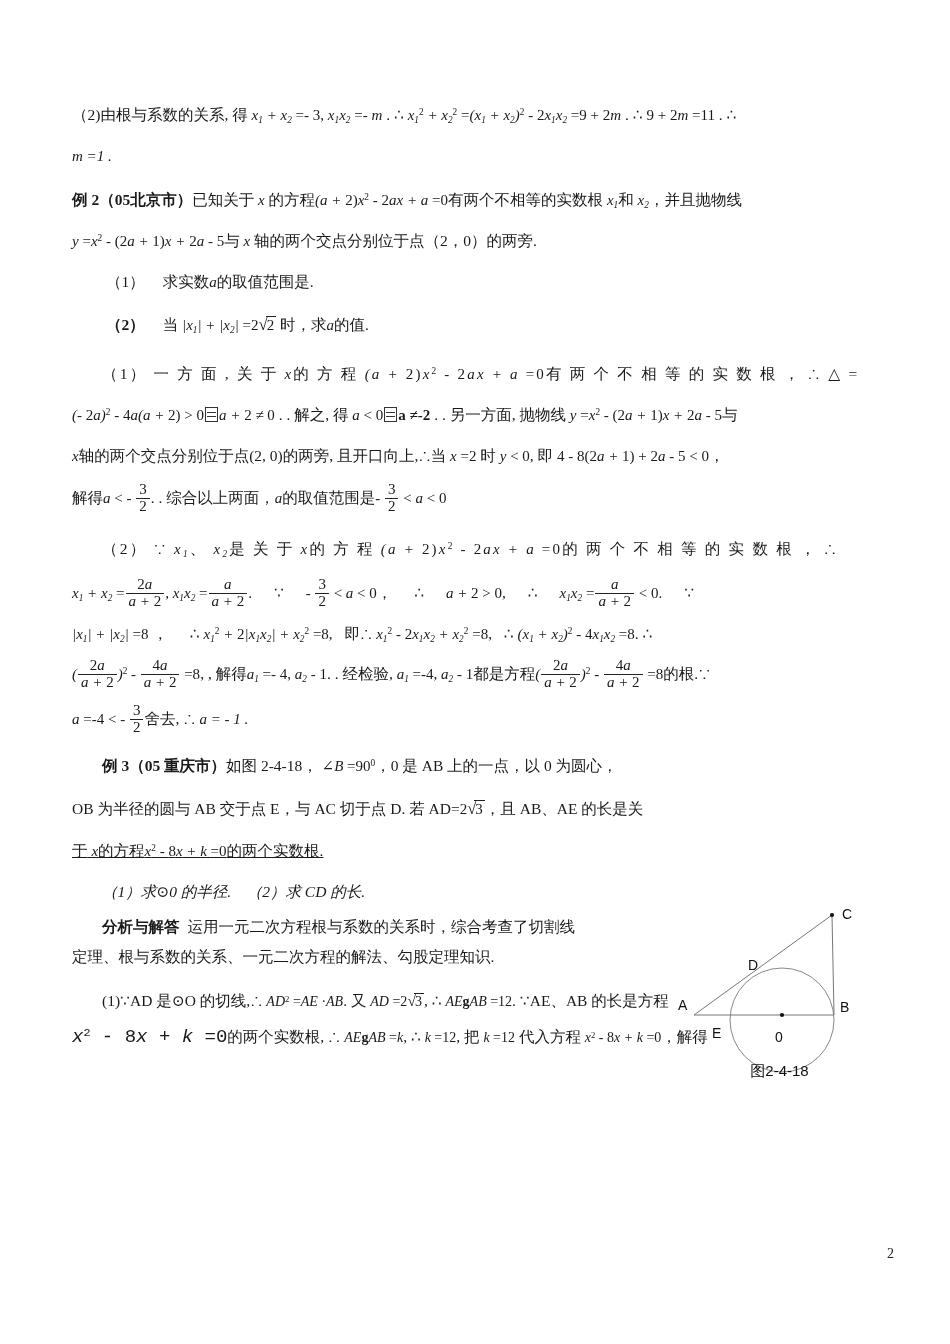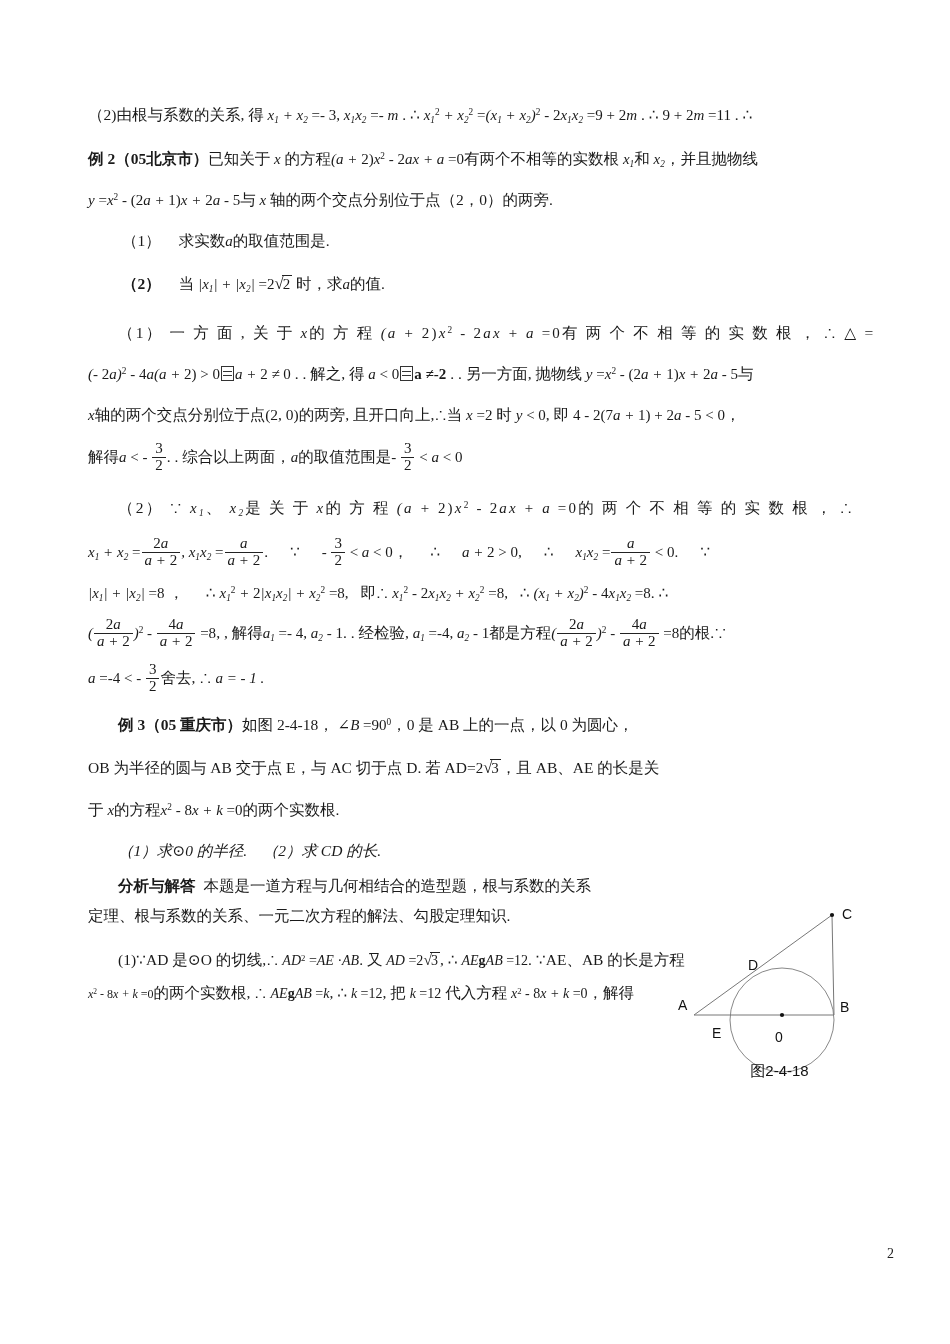--- a/index.html
+++ b/index.html
@@ -10,21 +10,21 @@
     color:#000;
     position:relative;
     overflow:hidden;
   }
   .page{
     position:absolute;
     left:0;top:0;width:950px;height:1344px;
   }
   .content{
     position:absolute;
-    left:88px; top:96px; width:790px;
+    left:72px; top:96px; width:790px;
   }
   
   .p{
     font-size:15.5px;
     line-height:1.55;
     margin:0 0 3px 0;
     color:#1a1a1a;
   }
   .p.tall{line-height:2.45;}
   .p.tall2{line-height:2.2;}
@@ -111,20 +111,23 @@
 
   <div class="p tall">
     <span>（2)由根与系数的关系, 得</span>
     <span class="m"><i>x</i><sub>1</sub> + <i>x</i><sub>2</sub> <span class="num">=</span>- <span class="num">3,</span> <i>x</i><sub>1</sub><i>x</i><sub>2</sub> <span class="num">=</span>- <i>m</i></span> <span class="num">.</span>
     <span class="num">∴</span>
     <span class="m"><i>x</i><sub>1</sub><sup>2</sup> + <i>x</i><sub>2</sub><sup>2</sup> <span class="num">=</span>(<i>x</i><sub>1</sub> + <i>x</i><sub>2</sub>)<sup>2</sup> - <span class="num">2</span><i>x</i><sub>1</sub><i>x</i><sub>2</sub> <span class="num">=9 + 2</span><i>m</i></span> <span class="num">.</span>
     <span class="num">∴</span>
     <span class="m"><span class="num">9 + 2</span><i>m</i> <span class="num">=11</span></span> <span class="num">.</span>
     <span class="num">∴</span>
   </div>
+  <div class="p tall">
+    <span class="m">m =1 .</span>
+  </div>
 
   <div class="p tall" style="margin-top:6px;">
     <b>例 2</b><b>（05北京市）</b><span>已知关于</span>
     <span class="m"><i>x</i></span>
     <span>的方程</span><span class="m">(<i>a</i> + <span class="num">2)</span><i>x</i><sup>2</sup> - <span class="num">2</span><i>ax</i> + <i>a</i> <span class="num">=0</span></span><span>有两个不相等的实数根</span>
     <span class="m"><i>x</i><sub>1</sub></span><span>和</span>
     <span class="m"><i>x</i><sub>2</sub></span><span>，并且抛物线</span>
   </div>
   <div class="p tall">
     <span class="m"><i>y</i> <span class="num">=</span><i>x</i><sup>2</sup> - <span class="num">(2</span><i>a</i> + <span class="num">1)</span><i>x</i> + <span class="num">2</span><i>a</i> - <span class="num">5</span></span><span>与</span>
@@ -155,21 +158,21 @@
   <div class="p tall">
     <span class="m">(- <span class="num">2</span><i>a</i>)<sup>2</sup> - <span class="num">4</span><i>a</i>(<i>a</i> + <span class="num">2) &gt; 0</span></span><span class="tofu"></span><span class="m"><i>a</i> + <span class="num">2 ≠ 0</span></span> <span class="num">.</span> <span>. 解之, 得</span>
     <span class="m"><i>a</i> <span class="num">&lt; 0</span></span><span class="tofu"></span><span class="m" style="font-weight:bold;"><span style="font-style:normal;">a</span> <span class="num">≠-2</span></span> <span class="num">.</span> <span>. 另一方面, 抛物线</span>
     <span class="m"><i>y</i> <span class="num">=</span><i>x</i><sup>2</sup> - <span class="num">(2</span><i>a</i> + <span class="num">1)</span><i>x</i> + <span class="num">2</span><i>a</i> - <span class="num">5</span></span><span>与</span>
   </div>
 
   <div class="p tall">
     <span class="m"><i>x</i></span><span>轴的两个交点分别位于点(2, 0)的两旁, 且开口向上,</span><span class="num">∴</span><span>当</span>
     <span class="m"><i>x</i> <span class="num">=2</span></span> <span>时</span>
     <span class="m"><i>y</i> <span class="num">&lt; 0</span></span><span>, 即</span>
-    <span class="m"><span class="num">4 - 2(7</span><i>a</i> + <span class="num">1) + 2</span><i>a</i> - <span class="num">5 &lt; 0</span></span><span class="num">，</span>
+    <span class="m"><span class="num">4 - 8(2</span><i>a</i> + <span class="num">1) + 2</span><i>a</i> - <span class="num">5 &lt; 0</span></span><span class="num">，</span>
   </div>
 
   <div class="p tall2" style="line-height:2.6;">
     <span>解得</span><span class="m"><i>a</i> <span class="num">&lt;</span> - <span class="frac"><span class="nu num">3</span><span class="de num">2</span></span></span><span class="num">.</span>
     <span>. 综合以上两面，</span><span class="m"><i>a</i></span><span>的取值范围是</span><span class="m">- <span class="frac"><span class="nu num">3</span><span class="de num">2</span></span> <span class="num">&lt;</span> <i>a</i> <span class="num">&lt; 0</span></span>
   </div>
 
   <div class="p tall sp" style="margin-top:12px;">
     <span class="indent2" style="display:inline-block;"></span><span>（2）</span>
     <span class="num">∵</span>
@@ -216,48 +219,48 @@
   </div>
 
 
   <div class="p tall" style="margin-top:8px;width:580px;">
     <span class="indent2" style="display:inline-block;"></span><b>例 3</b><b>（05 重庆市）</b><span>如图 2-4-18，</span>
     <span class="m">∠<i>B</i> <span class="num">=90</span><sup>0</sup></span><span>，0 是 AB 上的一点，以 0 为圆心，</span>
   </div>
   <div class="p tall" style="width:580px;">
     <span>OB 为半径的圆与 AB 交于点 E，与 AC 切于点 D. 若 AD=</span><span class="m"><span class="num">2</span><span class="sqrt"><span class="rad">√</span><span class="bar"><span class="num">3</span></span></span></span><span>，且 AB、AE 的长是关</span>
   </div>
-  <div class="p tall" style="width:580px;">
+  <div class="p tall" style="width:580px;text-decoration:underline;">
     <span>于</span>
     <span class="m"><i>x</i></span><span>的方程</span><span class="m"><i>x</i><sup>2</sup> - <span class="num">8</span><i>x</i> + <i>k</i> <span class="num">=0</span></span><span>的两个实数根.</span>
   </div>
 
   <div class="p tall" style="width:580px;font-style:italic;">
     <span class="indent2" style="display:inline-block;"></span><span>（1）求⊙0 的半径.　（2）求 CD 的长.</span>
   </div>
 
   <div class="p" style="line-height:1.72;width:580px;">
-    <span class="indent2" style="display:inline-block;"></span><b>分析与解答</b><span class="tiny-gap"></span><span>本题是一道方程与几何相结合的造型题，根与系数的关系</span>
+    <span class="indent2" style="display:inline-block;"></span><b>分析与解答</b><span class="tiny-gap"></span><span>运用一元二次方程根与系数的关系时，综合考查了切割线</span>
   </div>
   <div class="p" style="line-height:1.72;">
     <span>定理、根与系数的关系、一元二次方程的解法、勾股定理知识.</span>
   </div>
 
   <div class="p" style="line-height:1.9;margin-top:16px;">
     <span class="indent2" style="display:inline-block;"></span><span>(1)</span><span class="num">∵</span><span>AD 是⊙O 的切线,</span><span class="num">∴</span>
     <span class="m" style="font-size:14px;"><i>AD</i><sup>2</sup> <span class="num">=</span><i>AE</i> <span class="num">·</span><i>AB</i></span><span class="num">.</span>
     <span>又</span>
     <span class="m" style="font-size:14px;"><i>AD</i> <span class="num">=2</span><span class="sqrt"><span class="rad">√</span><span class="bar"><span class="num">3</span></span></span></span><span class="num">,</span>
     <span class="num">∴</span>
     <span class="m" style="font-size:14px;"><i>AE</i><b style="font-style:normal;">g</b><i>AB</i> <span class="num">=12</span></span><span class="num">.</span>
     <span class="num">∵</span><span>AE、AB 的长是方程</span>
   </div>
 
   <div class="p" style="line-height:1.9;">
-    <span class="m" style="font-size:12px;"><i>x</i><sup>2</sup> - <span class="num">8</span><i>x</i> + <i>k</i> <span class="num">=0</span></span><span>的两个实数根,</span>
+    <span class="m" style="font-size:19px;font-family:Liberation Mono, monospace;"><i>x</i><sup>2</sup> - <span class="num">8</span><i>x</i> + <i>k</i> <span class="num">=0</span></span><span>的两个实数根,</span>
     <span class="num">∴</span>
     <span class="m" style="font-size:14px;"><i>AE</i><b style="font-style:normal;">g</b><i>AB</i> <span class="num">=</span><i>k</i></span><span class="num">,</span>
     <span class="num">∴</span>
     <span class="m" style="font-size:14px;"><i>k</i> <span class="num">=12</span></span><span class="num">,</span>
     <span>把</span>
     <span class="m" style="font-size:14px;"><i>k</i> <span class="num">=12</span></span>
     <span>代入方程</span>
     <span class="m" style="font-size:14px;"><i>x</i><sup>2</sup> - <span class="num">8</span><i>x</i> + <i>k</i> <span class="num">=0</span></span><span>，解得</span>
   </div>
 

